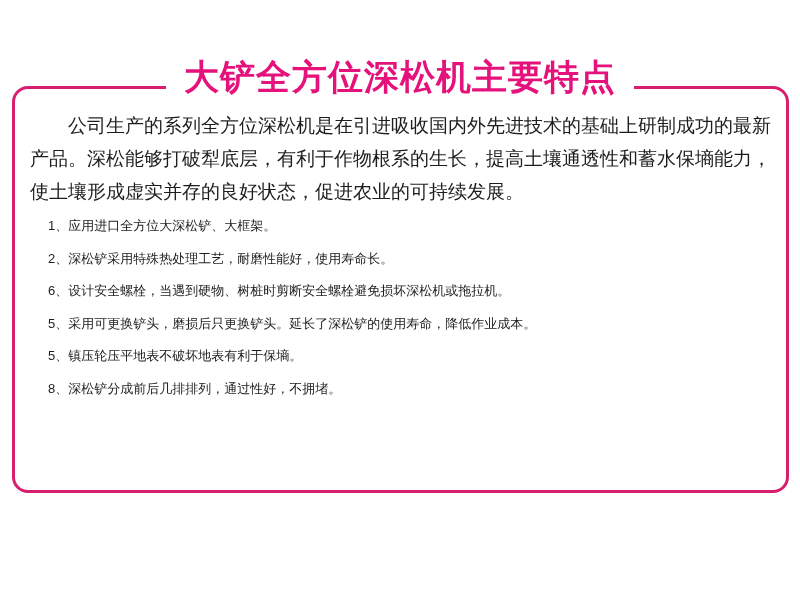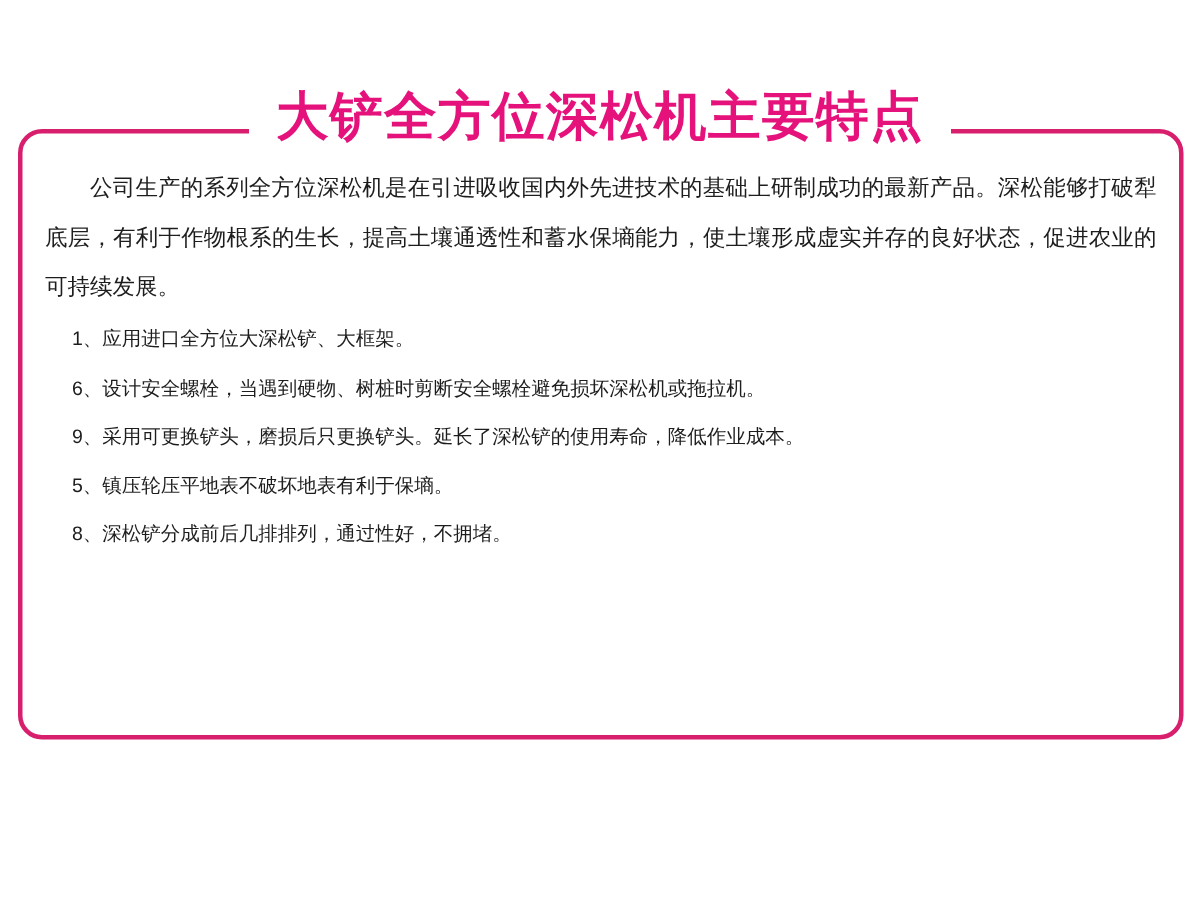--- a/index.html
+++ b/index.html
@@ -40,21 +40,21 @@
     white-space: nowrap;
     font-family: "Liberation Serif", "DejaVu Serif", serif;
     font-weight: bold;
     font-size: 35px;
     line-height: 42px;
     letter-spacing: 1px;
     color: #e5127c;
   }
   .intro-text {
     margin: 0;
-    font-size: 15px;
+    font-size: 19px;
     line-height: 33px;
     color: #1d1d1d;
     text-indent: 2em;
     text-align: justify;
   }
   .feature-list {
     list-style: none;
     margin: 2px 0 0 0;
     padding: 0 0 0 18px;
   }
@@ -71,21 +71,22 @@
 <div class="stage">
 
   <div class="card-title">大铲全方位深松机主要特点</div>
 
   <div class="feature-card">
 
     <p class="intro-text">公司生产的系列全方位深松机是在引进吸收国内外先进技术的基础上研制成功的最新产品。深松能够打破犁底层，有利于作物根系的生长，提高土壤通透性和蓄水保墒能力，使土壤形成虚实并存的良好状态，促进农业的可持续发展。</p>
 
     <ul class="feature-list">
       <li class="feature-item">1、应用进口全方位大深松铲、大框架。</li>
+      <li class="feature-item">2、深松铲采用特殊热处理工艺，耐磨性能好，使用寿命长。</li>
       <li class="feature-item">6、设计安全螺栓，当遇到硬物、树桩时剪断安全螺栓避免损坏深松机或拖拉机。</li>
-      <li class="feature-item">9、采用可更换铲头，磨损后只更换铲头。延长了深松铲的使用寿命，降低作业成本。</li>
+      <li class="feature-item">5、采用可更换铲头，磨损后只更换铲头。延长了深松铲的使用寿命，降低作业成本。</li>
       <li class="feature-item">5、镇压轮压平地表不破坏地表有利于保墒。</li>
       <li class="feature-item">8、深松铲分成前后几排排列，通过性好，不拥堵。</li>
     </ul>
 
   </div>
 
 </div>
 
 </body></html>

